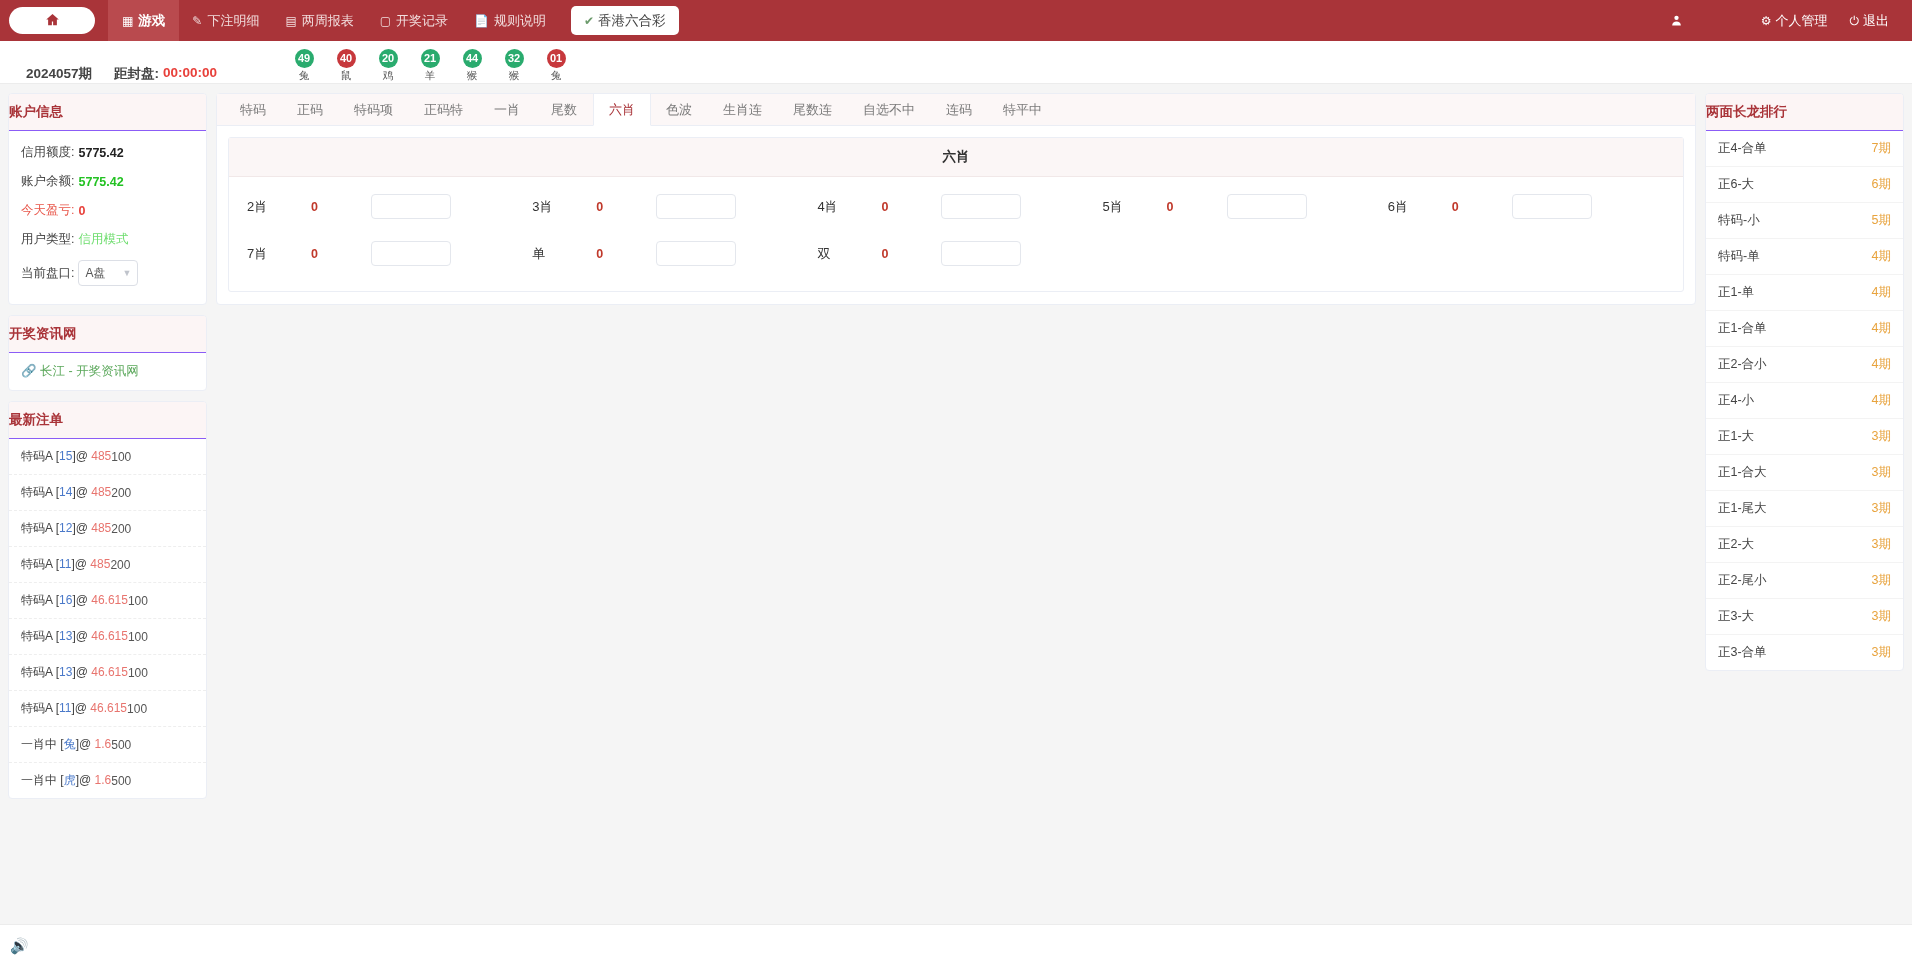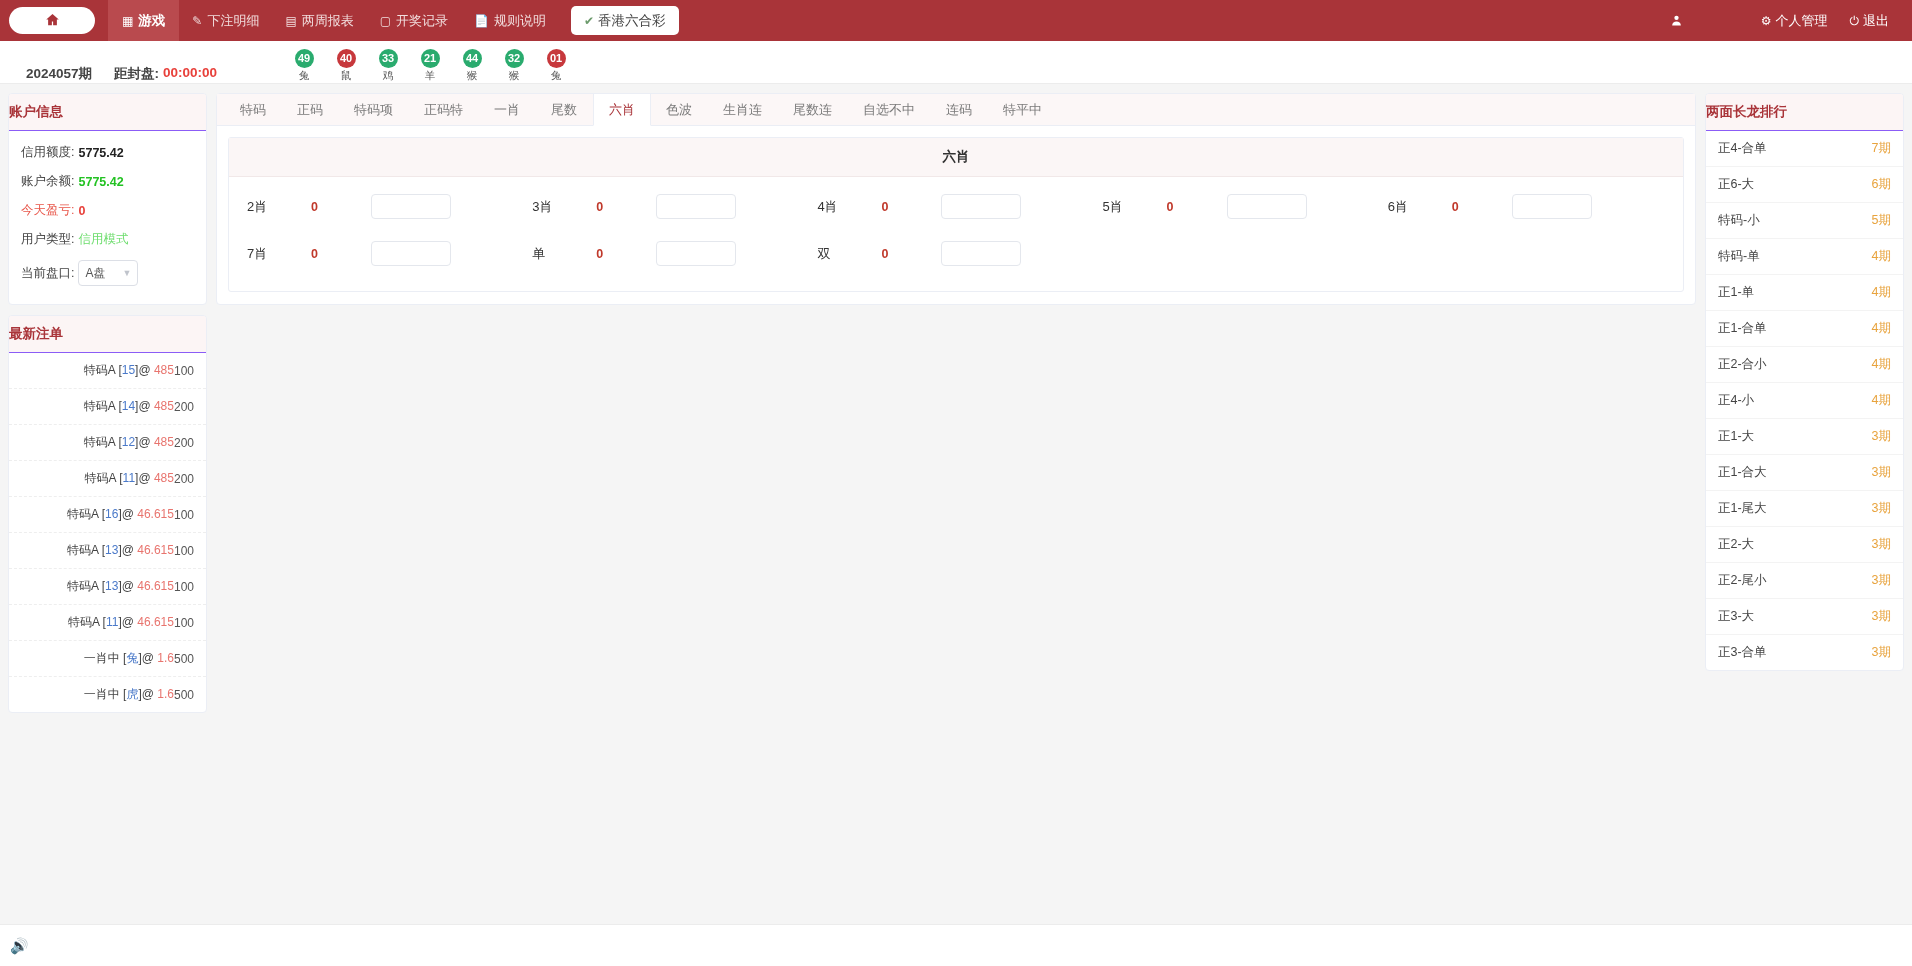--- a/index.html
+++ b/index.html
@@ -210,21 +210,21 @@
     padding: 0 6px;
     font-size: 12px;
     color: #555;
     cursor: pointer;
   }
   .select-box .cv { color: #c0c4cc; font-size: 9px; }
   .link-row { padding: 10px 12px; font-size: 12.5px; }
   .link-a { color: #5aa75a; text-decoration: none; cursor: pointer; }
 
   .bet-list-item {
-    display: flex; align-items: center; justify-content: flex-end;
+    display: flex; align-items: center; justify-content: flex-start;
     font-size: 12px;
     padding: 9px 12px;
     border-bottom: 1px dashed #eee;
     color: #444;
   }
   .bet-list-item:last-child { border-bottom: none; }
   .bl-num { color: #4a79c9; }
   .bl-odds { color: #e8746e; }
   .bl-amount { color: #555; }
 
@@ -410,21 +410,21 @@
     <div class="balls" id="balls">
         <div class="ball-col">
           <div class="ball" style="background: rgb(42, 171, 110);">49</div>
           <div class="ball-zodiac">兔</div>
         </div>
         <div class="ball-col">
           <div class="ball" style="background: rgb(199, 56, 60);">40</div>
           <div class="ball-zodiac">鼠</div>
         </div>
         <div class="ball-col">
-          <div class="ball" style="background: rgb(42, 171, 110);">33</div>
+          <div class="ball" style="background: rgb(42, 171, 110);">20</div>
           <div class="ball-zodiac">鸡</div>
         </div>
         <div class="ball-col">
           <div class="ball" style="background: rgb(42, 171, 110);">21</div>
           <div class="ball-zodiac">羊</div>
         </div>
         <div class="ball-col">
           <div class="ball" style="background: rgb(42, 171, 110);">44</div>
           <div class="ball-zodiac">猴</div>
         </div>
@@ -466,20 +466,27 @@
         <div class="info-row">
           <span class="info-key">当前盘口:</span>
           <div class="select-box">
             <span>A盘</span>
             <span class="cv">▼</span>
           </div>
         </div>
       </div>
     </div>
 
+    <div class="card">
+      <div class="card-head">开奖资讯网</div>
+      <div class="link-row">
+        <span style="color:#5aa75a;">🔗</span>
+        <span class="link-a">长江 - 开奖资讯网</span>
+      </div>
+    </div>
 
     <div class="card">
       <div class="card-head">最新注单</div>
       <div id="bet-list">
           <div class="bet-list-item">
             <div><span>特码A [</span><span class="bl-num">15</span><span>]@ </span><span class="bl-odds">485</span></div>
             <div class="bl-amount">100</div>
           </div>
           <div class="bet-list-item">
             <div><span>特码A [</span><span class="bl-num">14</span><span>]@ </span><span class="bl-odds">485</span></div>

